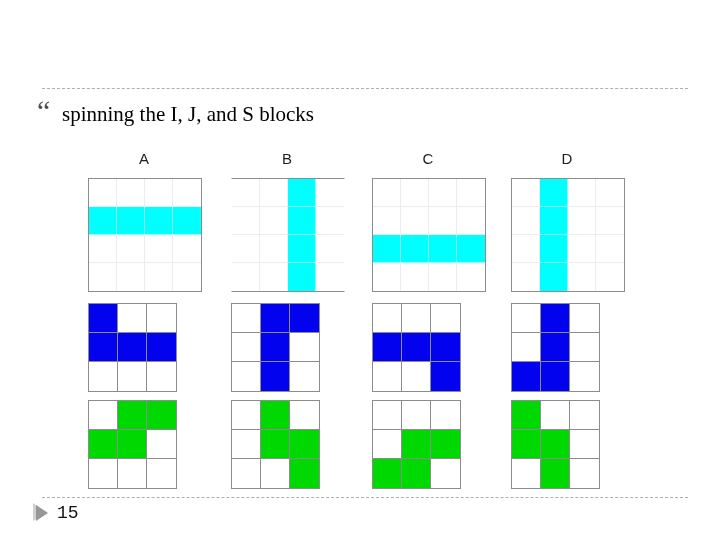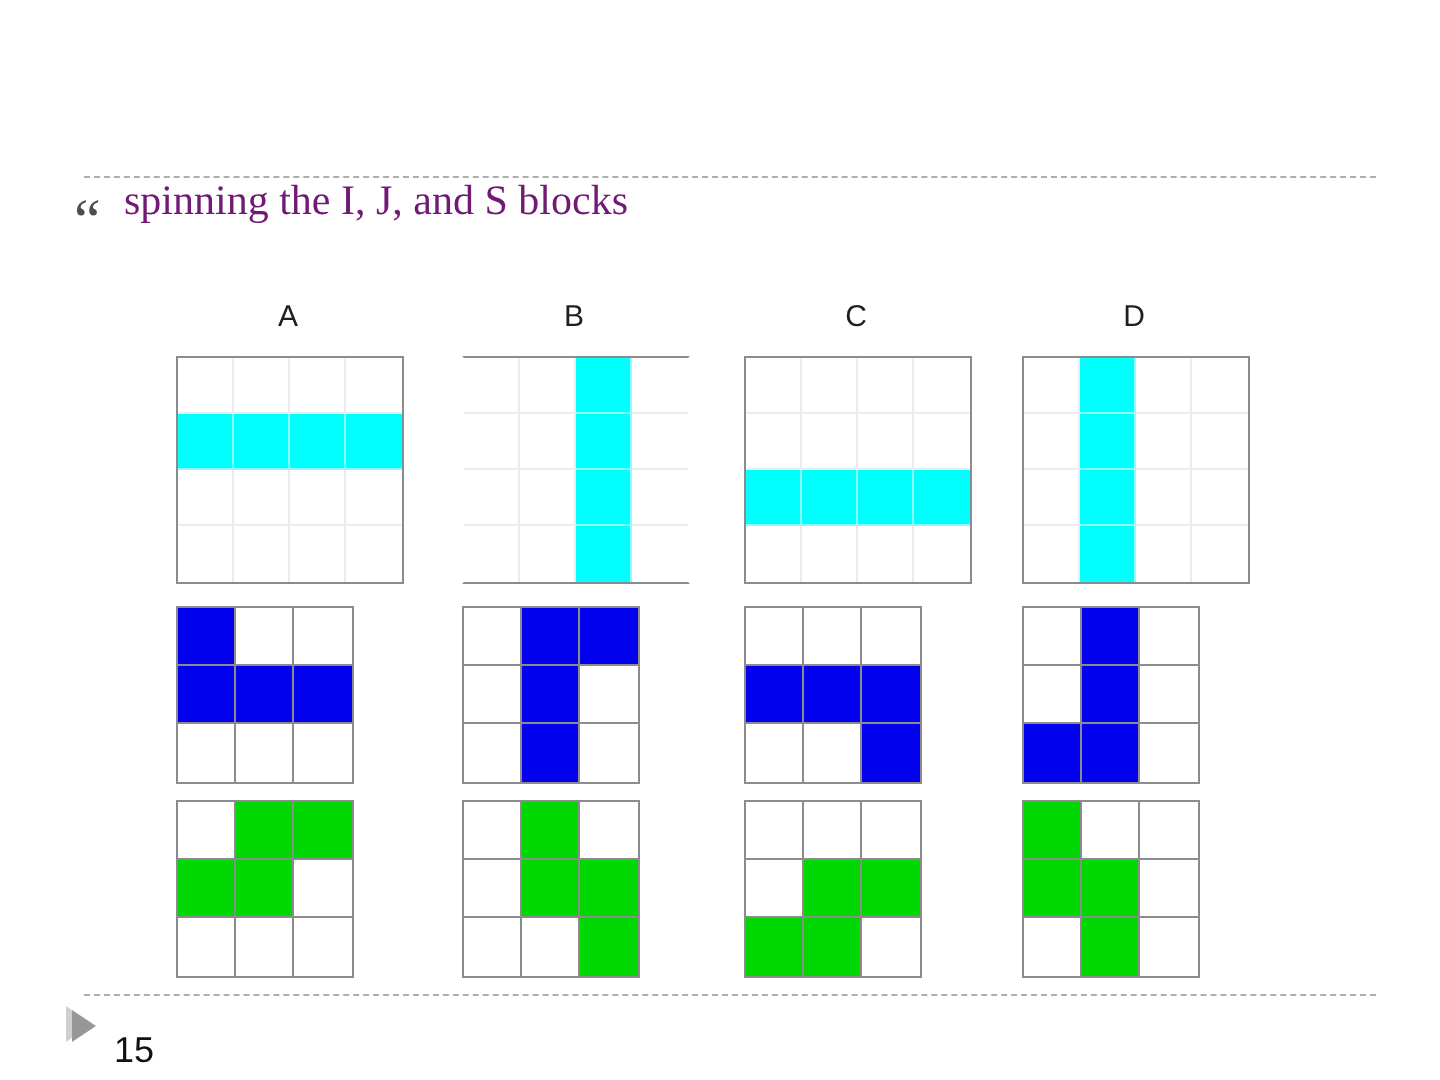--- a/index.html
+++ b/index.html
@@ -5,22 +5,22 @@
   html,body{margin:0;padding:0;background:#ffffff;}
   .slide{position:relative;width:720px;height:540px;background:#ffffff;overflow:hidden;
          font-family:"Liberation Sans",sans-serif;}
   .title{position:absolute;left:42px;top:44px;font-size:30px;font-weight:400;color:#141414;
          letter-spacing:.5px;margin:0;font-family:"Liberation Sans",sans-serif;}
   .dash{position:absolute;left:42px;width:646px;border-top:1px dashed #aeaeae;height:0;}
   .dash.top{top:88px;}
   .dash.bottom{top:497px;}
   .bullet-glyph{position:absolute;left:37px;top:96px;font-family:"Liberation Serif",serif;
                 font-size:30px;color:#4d4d4d;line-height:1;}
-  .bullet-text{position:absolute;left:62px;top:88px;font-family:"Liberation Serif",serif;
-               font-size:21px;color:#701a75;}
+  .bullet-text{position:absolute;left:62px;top:102px;font-family:"Liberation Serif",serif;
+               font-size:21px;color:#000000;}
   .col-header{position:absolute;top:150px;transform:translateX(-50%);font-size:15px;
               color:#1f1f1f;font-family:"Liberation Sans",sans-serif;}
   .diagram-area{position:absolute;left:0;top:0;width:720px;height:540px;}
   .tgrid{position:absolute;display:flex;flex-wrap:wrap;border:1px solid #8c8c8c;
          box-sizing:content-box;background:#ffffff;}
   .tgrid .cell{box-sizing:border-box;border-right:1px solid transparent;
                border-bottom:1px solid transparent;}
   .lines-all .cell{border-right-color:#8c8c8c;border-bottom-color:#8c8c8c;}
   .lines-minimal .cell{border-right-color:#ececec;border-bottom-color:#ececec;}
   .lines-minimal .cell.filled{border-right-color:rgba(255,255,255,.55);
@@ -28,22 +28,22 @@
   .tgrid .cell.last-col{border-right:none;}
   .tgrid .cell.last-row{border-bottom:none;}
   .frame-topbottom{border-left-color:transparent;border-right-color:transparent;}
   .footer-arrow{position:absolute;left:33px;top:503px;width:20px;height:20px;}
   .footer-arrow .a1{position:absolute;left:0;top:0;width:0;height:0;
       border-top:9px solid transparent;border-bottom:9px solid transparent;
       border-left:13px solid #cfcfcf;}
   .footer-arrow .a2{position:absolute;left:3px;top:2px;width:0;height:0;
       border-top:8px solid transparent;border-bottom:8px solid transparent;
       border-left:12px solid #979797;}
-  .page-num{position:absolute;left:57px;top:503px;font-family:Liberation Sans, sans-serif;
-            font-size:18px;color:#111111;margin-top:12px;}
+  .page-num{position:absolute;left:57px;top:503px;font-family:Liberation Mono, monospace;
+            font-size:18px;color:#111111;}
 </style>
 </head>
 <body>
 
 <div class="slide">
   <div class="dash top"></div>
 
   <span class="bullet-glyph">“</span>
   <span class="bullet-text">spinning the I, J, and S blocks</span>
 

